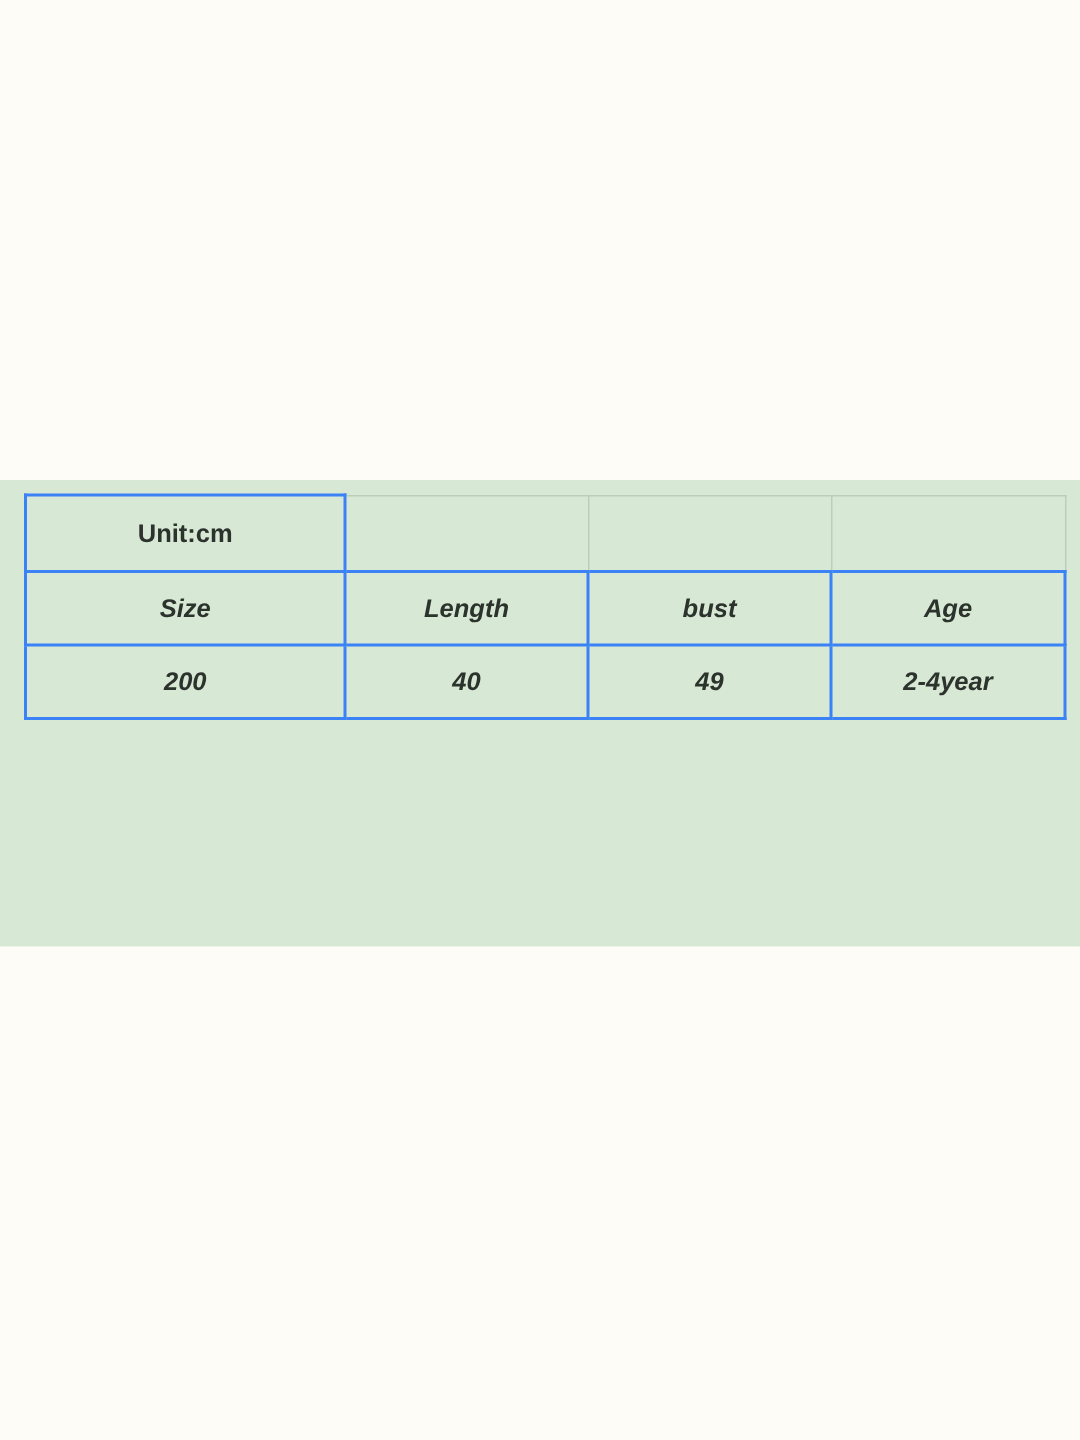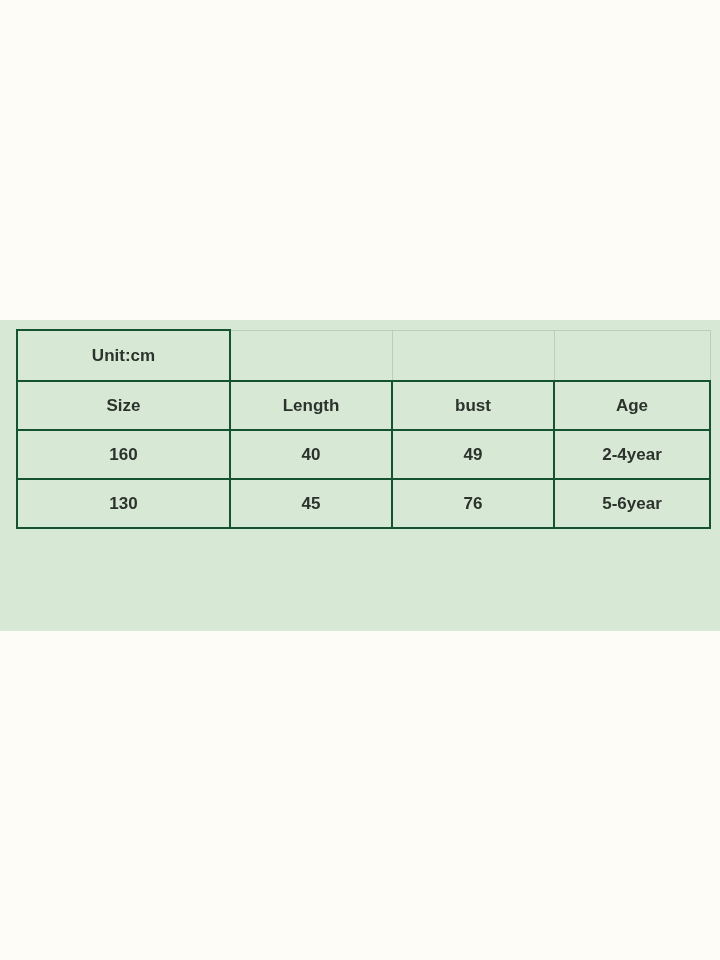--- a/index.html
+++ b/index.html
@@ -37,23 +37,23 @@
     color: #2c322c;
     padding: 0;
     overflow: hidden;
     white-space: nowrap;
   }
   .col-a { width: 213px; }
   .col-b { width: 162px; }
   .col-c { width: 162px; }
   .col-d { width: 156px; }
   tr.row-unit td { height: 49px; }
-  tr.row-header td, tr.row-data td { height: 47px; }
+  tr.row-header td, tr.row-data td { height: 47px; font-style: italic; }
   td.b {
-    border: 2px solid #14532d;
+    border: 2px solid #3b82f6;
     text-align: center;
   }
   td.ghost {
     border: 1px solid #b9cfb7;
   }
 </style>
 </head>
 <body>
 
 <div class="green-band">
@@ -71,26 +71,20 @@
         <td class="ghost"></td>
         <td class="ghost"></td>
       </tr>
       <tr class="row-header">
         <td class="b">Size</td>
         <td class="b">Length</td>
         <td class="b">bust</td>
         <td class="b">Age</td>
       </tr>
       <tr class="row-data">
-        <td class="b">160</td>
+        <td class="b">200</td>
         <td class="b">40</td>
         <td class="b">49</td>
         <td class="b">2-4year</td>
-      </tr>
-      <tr class="row-data">
-        <td class="b">130</td>
-        <td class="b">45</td>
-        <td class="b">76</td>
-        <td class="b">5-6year</td>
       </tr>
     </tbody>
   </table>
 </div>
 
 </body></html>

